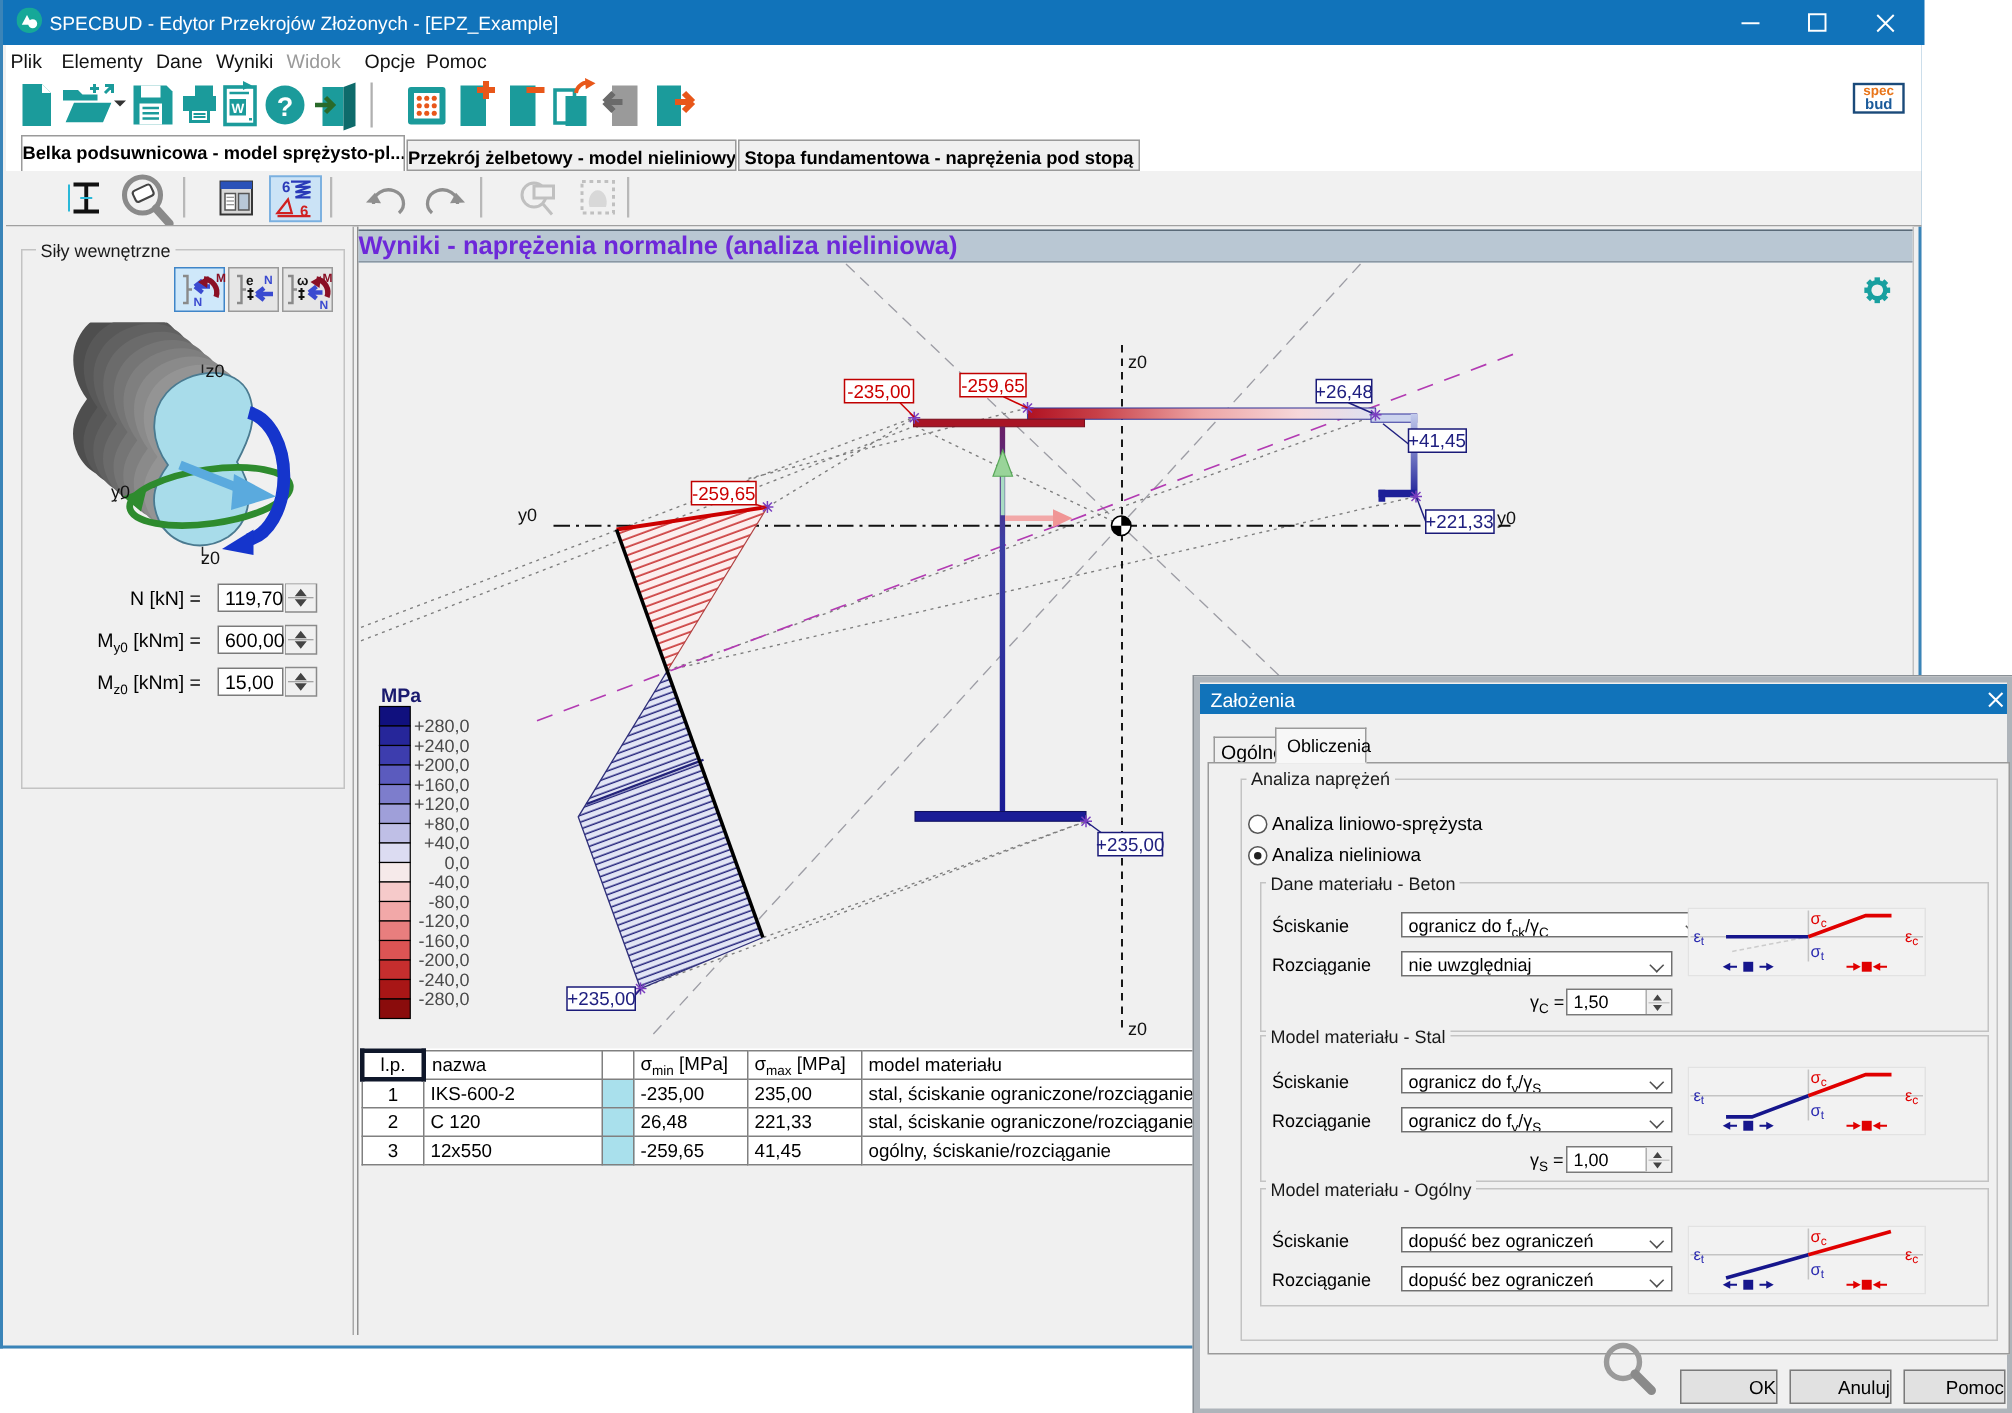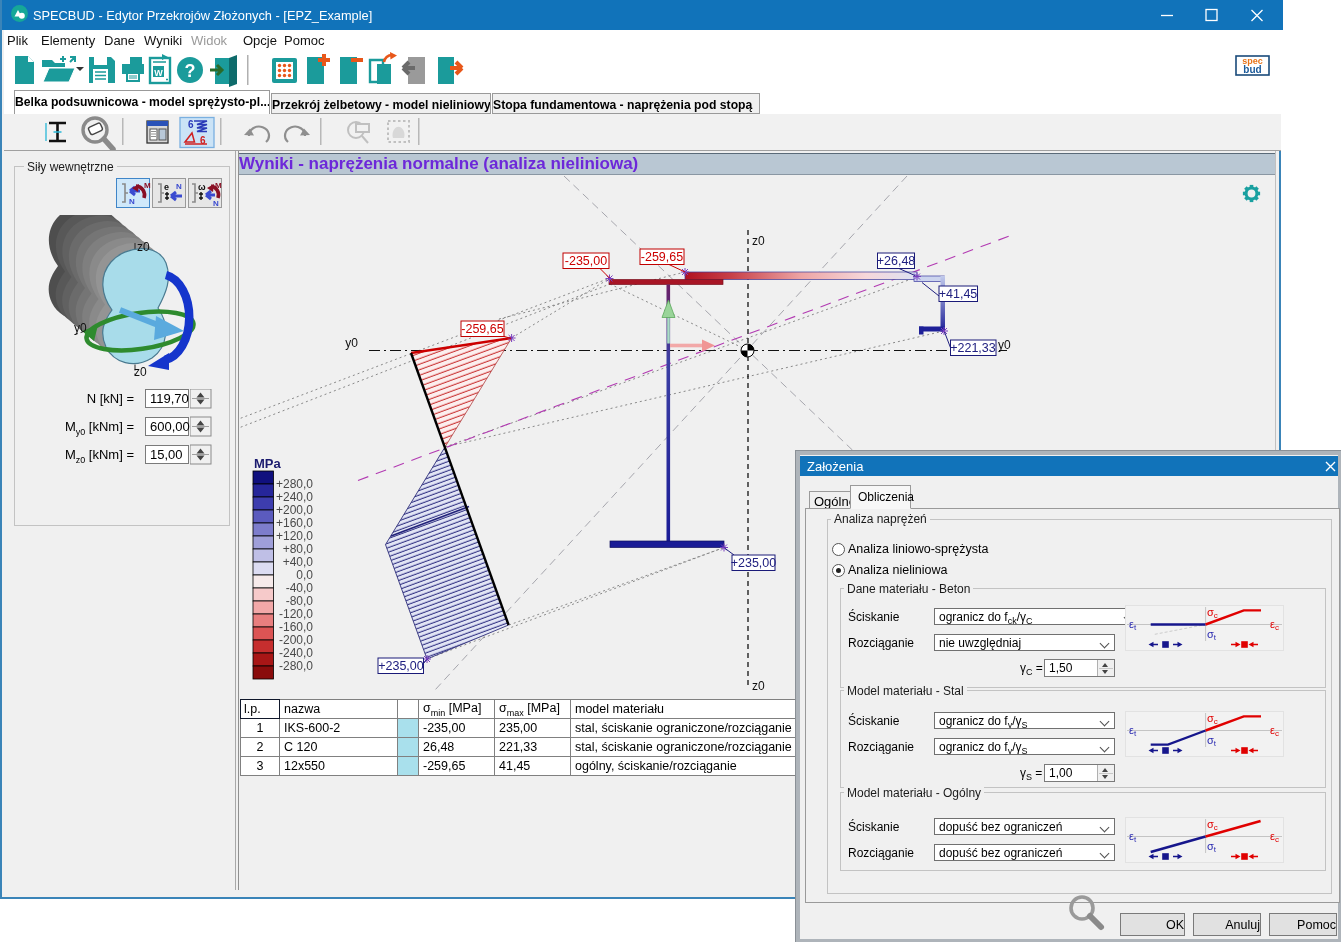--- a/index.html
+++ b/index.html
@@ -5,21 +5,21 @@
  font-family:"Liberation Sans",sans-serif;}
 .abs{position:absolute}
 #win{position:absolute;left:0;top:0;width:1281px;height:899px;background:#f0f0f0;
  border-left:2px solid #3a84b8;border-right:2px solid #3a84b8;border-bottom:2px solid #3a84b8;box-sizing:border-box}
 #titlebar{position:absolute;left:0;top:0;width:1281px;height:30px;background:#1173ba;color:#fff}
 #menubar{position:absolute;left:2px;top:30px;width:1277px;height:22px;background:#fff;font-size:13px;color:#111}
 
 #toolbar{position:absolute;left:2px;top:52px;width:1277px;height:36px;background:#fff}
 #tabs{position:absolute;left:2px;top:88px;width:1277px;height:26px;background:#fff;font-size:13px;font-weight:bold}
 .tab{position:absolute;box-sizing:border-box;border:1px solid #9a9a9a;background:#f0f0f0;
- padding:4px 0 0 0;height:21px;top:5px;white-space:nowrap;overflow:hidden;font-size:12.2px}
+ padding:4px 0 0 0;height:21px;top:5px;white-space:nowrap;overflow:hidden;text-align:center;font-size:12.2px}
 .tabactive{background:#fff;top:2px;height:24px;border-bottom:none;z-index:3}
 #toolbar2{position:absolute;left:2px;top:114px;width:1277px;height:37px;background:#f1f1f1;border-bottom:1px solid #a0a0a0;box-sizing:border-box}
 #leftpanel{position:absolute;left:2px;top:151px;width:232px;height:739px;background:#f0f0f0;border-right:1px solid #a8a8a8;box-sizing:border-box}
 #canvas{position:absolute;left:236px;top:151px;width:1038px;height:739px;background:#f0f0f0;border-right:1px solid #c0c0c0;border-left:1px solid #909090;box-sizing:border-box}
 #hdrbar{position:absolute;left:0px;top:2px;width:1036px;height:22px;background:#b9c7d3;
  border-top:1px solid #5a6a78;border-bottom:1px solid #8a97a3;font-size:17px;font-weight:bold;text-align:left;color:#6d28d9;box-sizing:border-box}
 .fsetlbl{position:absolute;background:#f0f0f0;padding:0 3px;font-size:12px;color:#1a1a1a}
 .spinbox{position:absolute;background:#fff;border:1px solid #7a7a7a;box-sizing:border-box;font-size:13px}
 .spinval{position:absolute;left:4px;top:1px}
 .spinbtns{position:absolute;right:0;top:0;bottom:0;width:16px;border-left:1px solid #b0b0b0;background:#f0f0f0}
@@ -446,21 +446,21 @@
     <rect x="-1.8" y="-8.6" width="3.6" height="4" transform="rotate(45)"></rect>
     <rect x="-1.8" y="4.6" width="3.6" height="4" transform="rotate(45)"></rect>
     <rect x="-8.6" y="-1.8" width="4" height="3.6" transform="rotate(45)"></rect>
     <rect x="4.6" y="-1.8" width="4" height="3.6" transform="rotate(45)"></rect>
    </g>
   </g>
  </svg>
  <table style="position:absolute;left:1px;top:548px;border-collapse:collapse;font-size:12.5px;background:#fff;table-layout:fixed" cellspacing="0">
   <tbody>
           <tr style="height:19px">
-   <td style="border:1px solid #0f172a;width:32px;text-align:left;padding:0 3px">l.p.</td>
+   <td style="border:3px solid #0f172a;width:32px;text-align:center;padding:0 3px">l.p.</td>
    <td style="border:1px solid #808080;width:109px;padding:0 4px">nazwa</td>
    <td style="border:1px solid #808080;width:18px"></td>
    <td style="border:1px solid #808080;width:67px;padding:0 4px">σ<sub>min</sub> [MPa]</td>
    <td style="border:1px solid #808080;width:67px;padding:0 4px">σ<sub>max</sub> [MPa]</td>
    <td style="border:1px solid #808080;width:688px;padding:0 4px">model materiału</td>
   </tr>
   <tr style="height:19px">
    <td style="border:1px solid #808080;text-align:center">1</td>
    <td style="border:1px solid #808080;padding:0 4px">IKS-600-2</td>
    <td style="border:1px solid #808080;background:#a9e0ec"></td>

